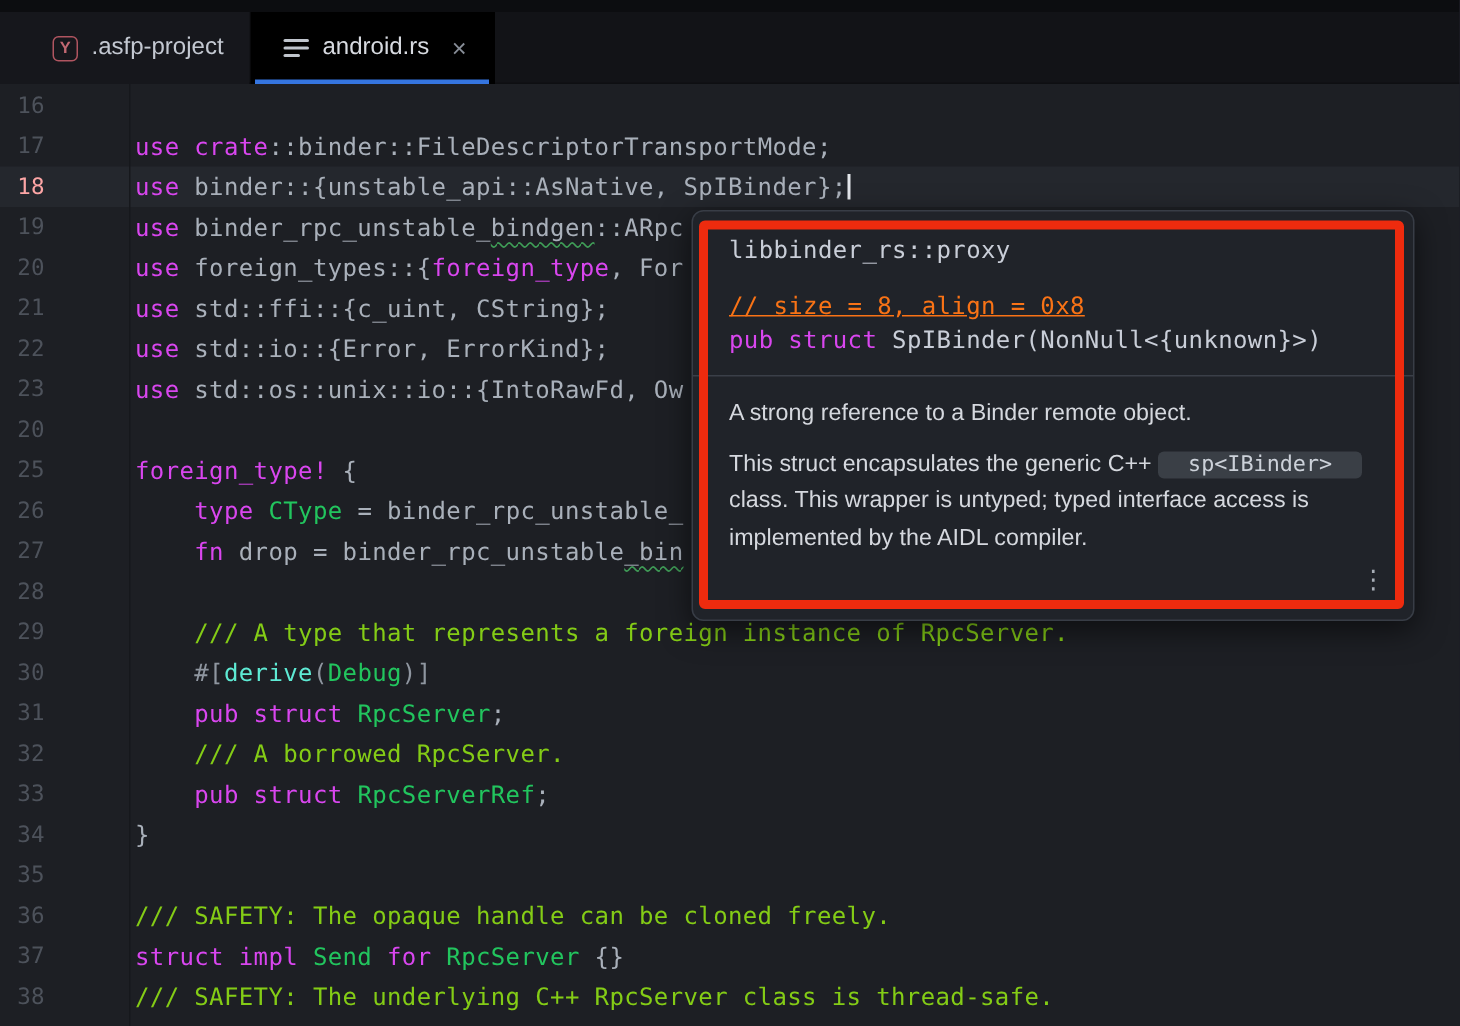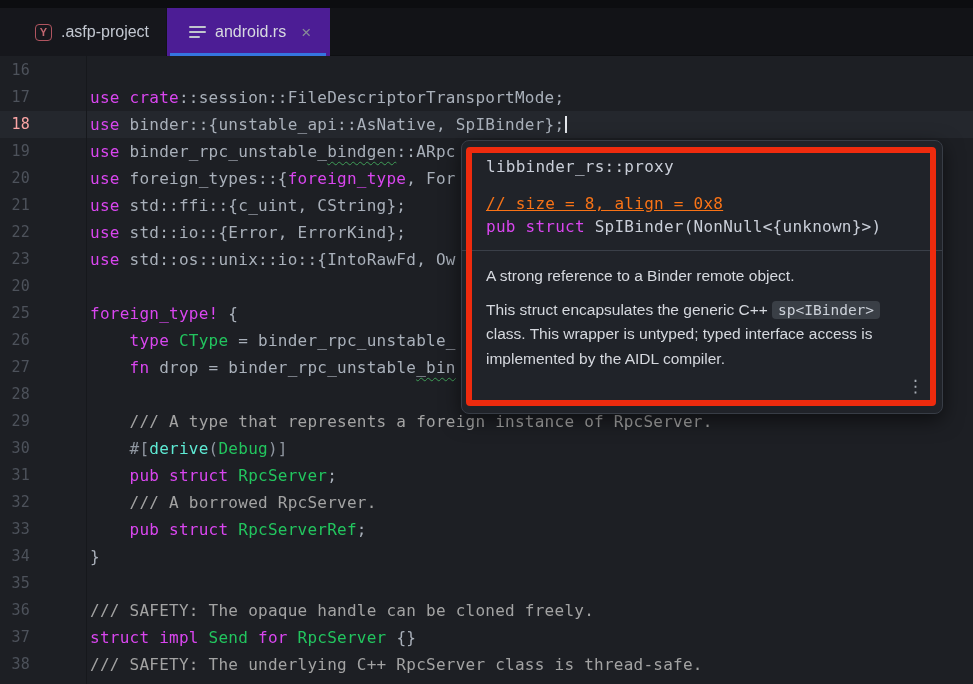--- a/index.html
+++ b/index.html
@@ -10,21 +10,21 @@
   
   .top-strip { position:absolute; left:0; top:0; width:973px; height:8px; background:#0c0d10; }
   .tab-bar { position:absolute; left:0; top:8px; width:973px; height:48px; background:#121317;
              border-bottom:1px solid #0e0f12; }
   .project-tab { position:absolute; left:0; top:0; width:166px; height:48px; background:#16171c;
                  display:flex; align-items:center; gap:9px; padding-left:35px; }
   .yaml-icon { width:17px; height:17px; border:1.5px solid #b05560; border-radius:4px;
                color:#c26872; font-size:11px; font-weight:bold; display:flex;
                align-items:center; justify-content:center; flex:0 0 auto; }
   .project-label { color:#c3c8d1; font-size:16px; white-space:nowrap; }
-  .file-tab { position:absolute; left:167px; top:0; width:163px; height:48px; background:#4c1d95;
+  .file-tab { position:absolute; left:167px; top:0; width:163px; height:48px; background:#000000;
               display:flex; align-items:center; gap:9px; padding-left:22px; }
   .file-tab .underline { position:absolute; left:3px; right:4px; bottom:0; height:3px; background:#3575e0; }
   .lines-icon { width:17px; height:13px; position:relative; flex:0 0 auto; }
   .lines-icon i { position:absolute; left:0; height:2px; background:#c0c5cd; border-radius:1px; display:block; }
   .lines-icon i:nth-child(1){ top:0; width:17px; }
   .lines-icon i:nth-child(2){ top:5px; width:17px; }
   .lines-icon i:nth-child(3){ top:10px; width:11px; }
   .file-label { color:#d7dae0; font-size:16px; white-space:nowrap; }
   .close-x { color:#878d97; font-size:17px; line-height:1; margin-left:6px; cursor:default; }
 
@@ -34,40 +34,40 @@
   .code-line { position:absolute; left:0; width:973px; height:27px; line-height:27px;
                font-family:"DejaVu Sans Mono","Liberation Mono",monospace; font-size:16px;
                letter-spacing:0.25px; white-space:pre; }
   .code-line.current { background:#24272d; }
   .gutter-num { position:absolute; left:0; width:30px; text-align:right; color:#4d525b; font-size:15px; }
   .code-line.current .gutter-num { color:#fca5a5; }
   .code-text { position:absolute; left:90px; }
   .tk-kw { color:#d946ef; }
   .tk-pl { color:#a9b0ba; }
   .tk-ty { color:#22c55e; }
-  .tk-cm { color:#a3a3a3; }
+  .tk-cm { color:#84cc16; }
   .tk-at { color:#5eead4; }
   .tk-dim { color:#8f96a0; }
   .tk-sq { color:#a9b0ba; text-decoration:underline wavy #3f9e57 1px; text-underline-offset:4px; }
   .caret { display:inline-block; width:2px; height:17px; background:#e4e7ec; vertical-align:-3px; margin-left:1px; }
 
   
   .doc-popup { position:absolute; left:461px; top:140px; width:482px; height:274px;
                background:#202329; border:1px solid #383d46; border-radius:8px;
                box-shadow:0 6px 20px rgba(0,0,0,.55); z-index:5; }
   .doc-head { padding:16px 24px 0 24px; font-family:"DejaVu Sans Mono","Liberation Mono",monospace;
               font-size:16px; letter-spacing:0.25px; }
   .doc-crumb { color:#c9ced8; line-height:20px; }
   .doc-sizecmt { color:#f97316; line-height:23px; margin-top:15px;text-decoration:underline; }
   .doc-sig { color:#c9ced8; line-height:23px; }
   .doc-divider { height:1px; background:#3a3f48; margin-top:12px; }
   .doc-body { padding:13px 22px 0 24px; font-size:15.5px; color:#d5d8de; line-height:24.5px; }
   .doc-body p { margin-bottom:9px; }
   .code-chip { font-family:"DejaVu Sans Mono","Liberation Mono",monospace; font-size:14.5px;
-               background:#3a3f46; color:#ccd1d9; border-radius:4px; padding:1px 6px; white-space:nowrap; }
+               background:#3a3f46; color:#ccd1d9; border-radius:4px; padding:1px 20px; white-space:nowrap; }
   .doc-more { position:absolute; right:18px; bottom:18px; color:#a7adb6; font-size:17px;
               line-height:1; letter-spacing:0; cursor:default; }
 
   
   .annotation-rect { position:absolute; left:466px; top:147px; width:470px; height:259px;
                      border:6px solid #ee2b0e; border-radius:4px; z-index:9; pointer-events:none; }
 </style>
 </head>
 <body>
 
@@ -88,21 +88,21 @@
         </span>
       <span class="file-label">android.rs</span>
       <span class="close-x">×</span>
       <span class="underline"></span>
     </div>
   </div>
 
   <div class="editor">
     <div id="code-area">
         <div class="code-line" style="top: 1px;"><span class="gutter-num">16</span><span class="code-text"></span></div>
-        <div class="code-line" style="top: 28px;"><span class="gutter-num">17</span><span class="code-text"><span class="tk-kw">use </span><span class="tk-kw">crate</span><span class="tk-pl">::session::FileDescriptorTransportMode;</span></span></div>
+        <div class="code-line" style="top: 28px;"><span class="gutter-num">17</span><span class="code-text"><span class="tk-kw">use </span><span class="tk-kw">crate</span><span class="tk-pl">::binder::FileDescriptorTransportMode;</span></span></div>
         <div class="code-line current" style="top: 55px;"><span class="gutter-num">18</span><span class="code-text"><span class="tk-kw">use </span><span class="tk-pl">binder::{unstable_api::AsNative, SpIBinder};</span><span class="caret"></span></span></div>
         <div class="code-line" style="top: 82px;"><span class="gutter-num">19</span><span class="code-text"><span class="tk-kw">use </span><span class="tk-pl">binder_rpc_unstable_</span><span class="tk-sq">bindgen</span><span class="tk-pl">::ARpc</span></span></div>
         <div class="code-line" style="top: 109px;"><span class="gutter-num">20</span><span class="code-text"><span class="tk-kw">use </span><span class="tk-pl">foreign_types::{</span><span class="tk-kw">foreign_type</span><span class="tk-pl">, For</span></span></div>
         <div class="code-line" style="top: 136px;"><span class="gutter-num">21</span><span class="code-text"><span class="tk-kw">use </span><span class="tk-pl">std::ffi::{c_uint, CString};</span></span></div>
         <div class="code-line" style="top: 163px;"><span class="gutter-num">22</span><span class="code-text"><span class="tk-kw">use </span><span class="tk-pl">std::io::{Error, ErrorKind};</span></span></div>
         <div class="code-line" style="top: 190px;"><span class="gutter-num">23</span><span class="code-text"><span class="tk-kw">use </span><span class="tk-pl">std::os::unix::io::{IntoRawFd, Ow</span></span></div>
         <div class="code-line" style="top: 217px;"><span class="gutter-num">20</span><span class="code-text"></span></div>
         <div class="code-line" style="top: 244px;"><span class="gutter-num">25</span><span class="code-text"><span class="tk-kw">foreign_type!</span><span class="tk-pl"> {</span></span></div>
         <div class="code-line" style="top: 271px;"><span class="gutter-num">26</span><span class="code-text"><span class="tk-pl">    </span><span class="tk-kw">type </span><span class="tk-ty">CType</span><span class="tk-pl"> = binder_rpc_unstable_</span></span></div>
         <div class="code-line" style="top: 298px;"><span class="gutter-num">27</span><span class="code-text"><span class="tk-pl">    </span><span class="tk-kw">fn </span><span class="tk-pl">drop = binder_rpc_unstable</span><span class="tk-sq">_bin</span></span></div>

